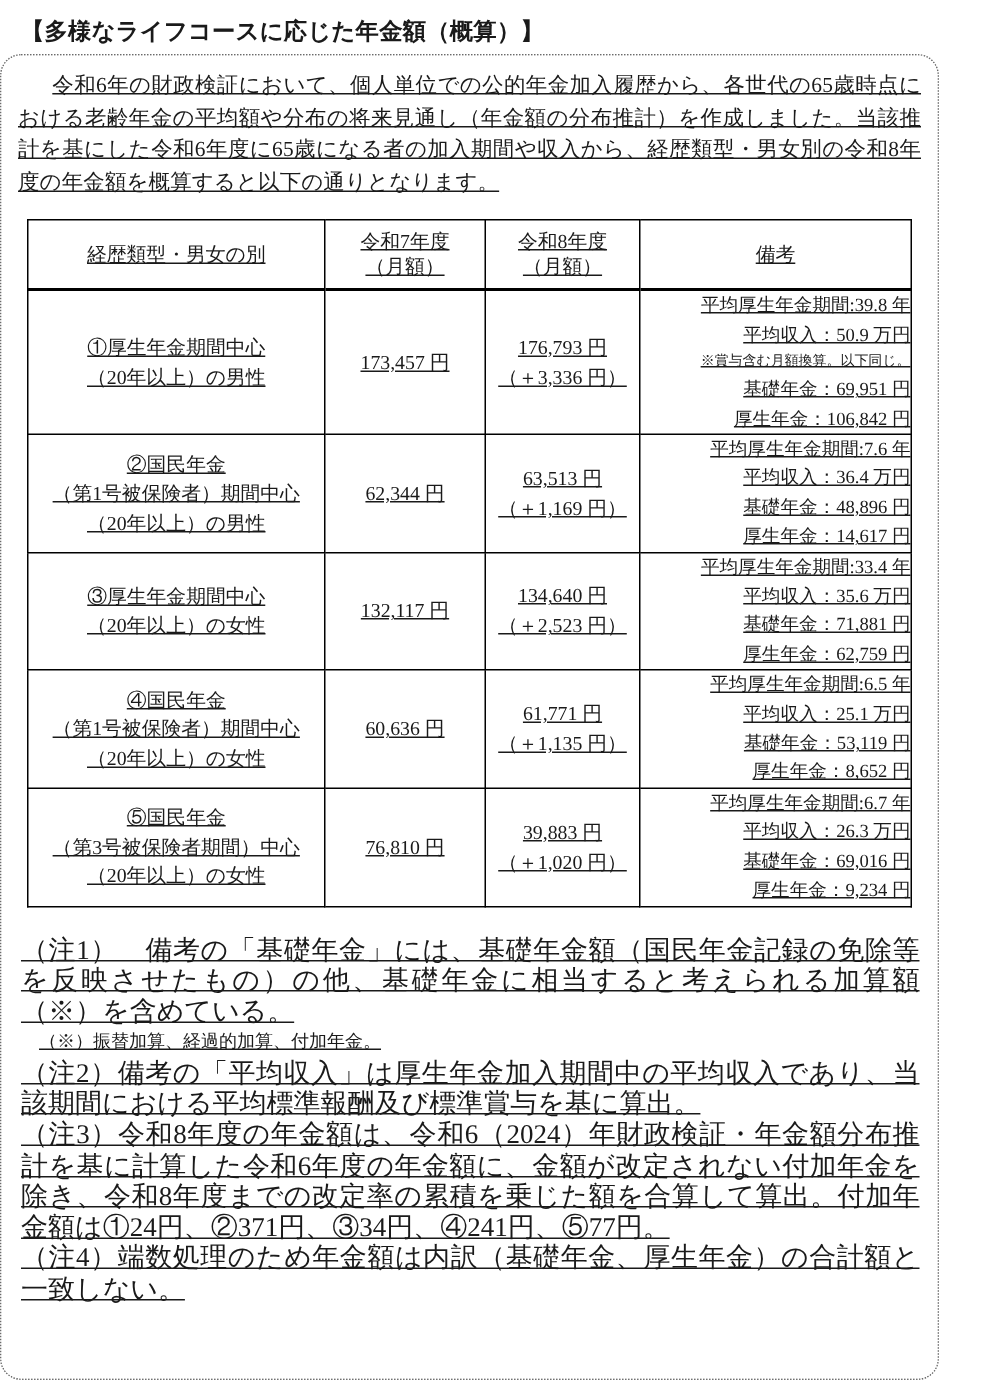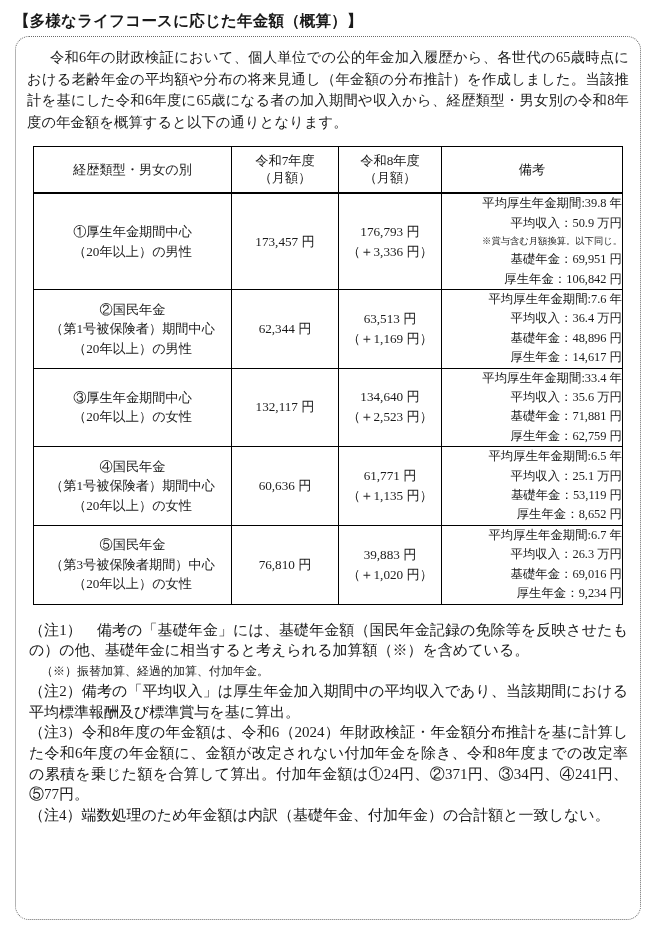--- a/index.html
+++ b/index.html
@@ -31,28 +31,29 @@
     font-size: 15.5px;
     font-weight: bold;
     letter-spacing: 0.2px;
     white-space: nowrap;
     font-family: "DejaVu Sans", "Liberation Sans", sans-serif;
   }
 
   
   .dotted-box {
     position: absolute;
-    left: 15px;
+    left: 0;
     top: 36px;
     width: 626px;
     height: 884px;
     box-sizing: border-box;
     border: 1.4px dotted #6b6b6b;
     border-radius: 14px;
     padding: 8px 9px 6px 9px;
+    text-decoration: underline;
   }
 
   
   .intro {
     font-size: 14.3px;
     line-height: 21.6px;
     text-align: justify;
     text-justify: inter-character;
     text-indent: 1.6em;
     margin: 2px 2px 0 2px;
@@ -117,21 +118,21 @@
     font-size: 9.3px;
     line-height: 17px;
     white-space: nowrap;
   }
 
   
   .notes {
     margin: 13px 3px 0 4px;
   }
   .note {
-    font-size: 15px;
+    font-size: 18px;
     line-height: 20.6px;
     text-align: justify;
     text-justify: inter-character;
     margin-bottom: 0;
   }
   .note + .note { margin-top: 0; }
   .note-gap { margin-top: 19px; }
   .note-sub {
     font-size: 12px;
     line-height: 20.6px;
@@ -281,17 +282,17 @@
         </tr>
 
       </tbody>
     </table>
 
     <div class="notes">
       <p class="note">（注1）　備考の「基礎年金」には、基礎年金額（国民年金記録の免除等を反映させたもの）の他、基礎年金に相当すると考えられる加算額（※）を含めている。</p>
       <p class="note note-sub">（※）振替加算、経過的加算、付加年金。</p>
       <p class="note note-gap">（注2）備考の「平均収入」は厚生年金加入期間中の平均収入であり、当該期間における平均標準報酬及び標準賞与を基に算出。</p>
       <p class="note note-gap">（注3）令和8年度の年金額は、令和6（2024）年財政検証・年金額分布推計を基に計算した令和6年度の年金額に、金額が改定されない付加年金を除き、令和8年度までの改定率の累積を乗じた額を合算して算出。付加年金額は①24円、②371円、③34円、④241円、⑤77円。</p>
-      <p class="note note-gap">（注4）端数処理のため年金額は内訳（基礎年金、付加年金）の合計額と一致しない。</p>
+      <p class="note note-gap">（注4）端数処理のため年金額は内訳（基礎年金、厚生年金）の合計額と一致しない。</p>
     </div>
 
   </div>
 </div>
 
 </body></html>

